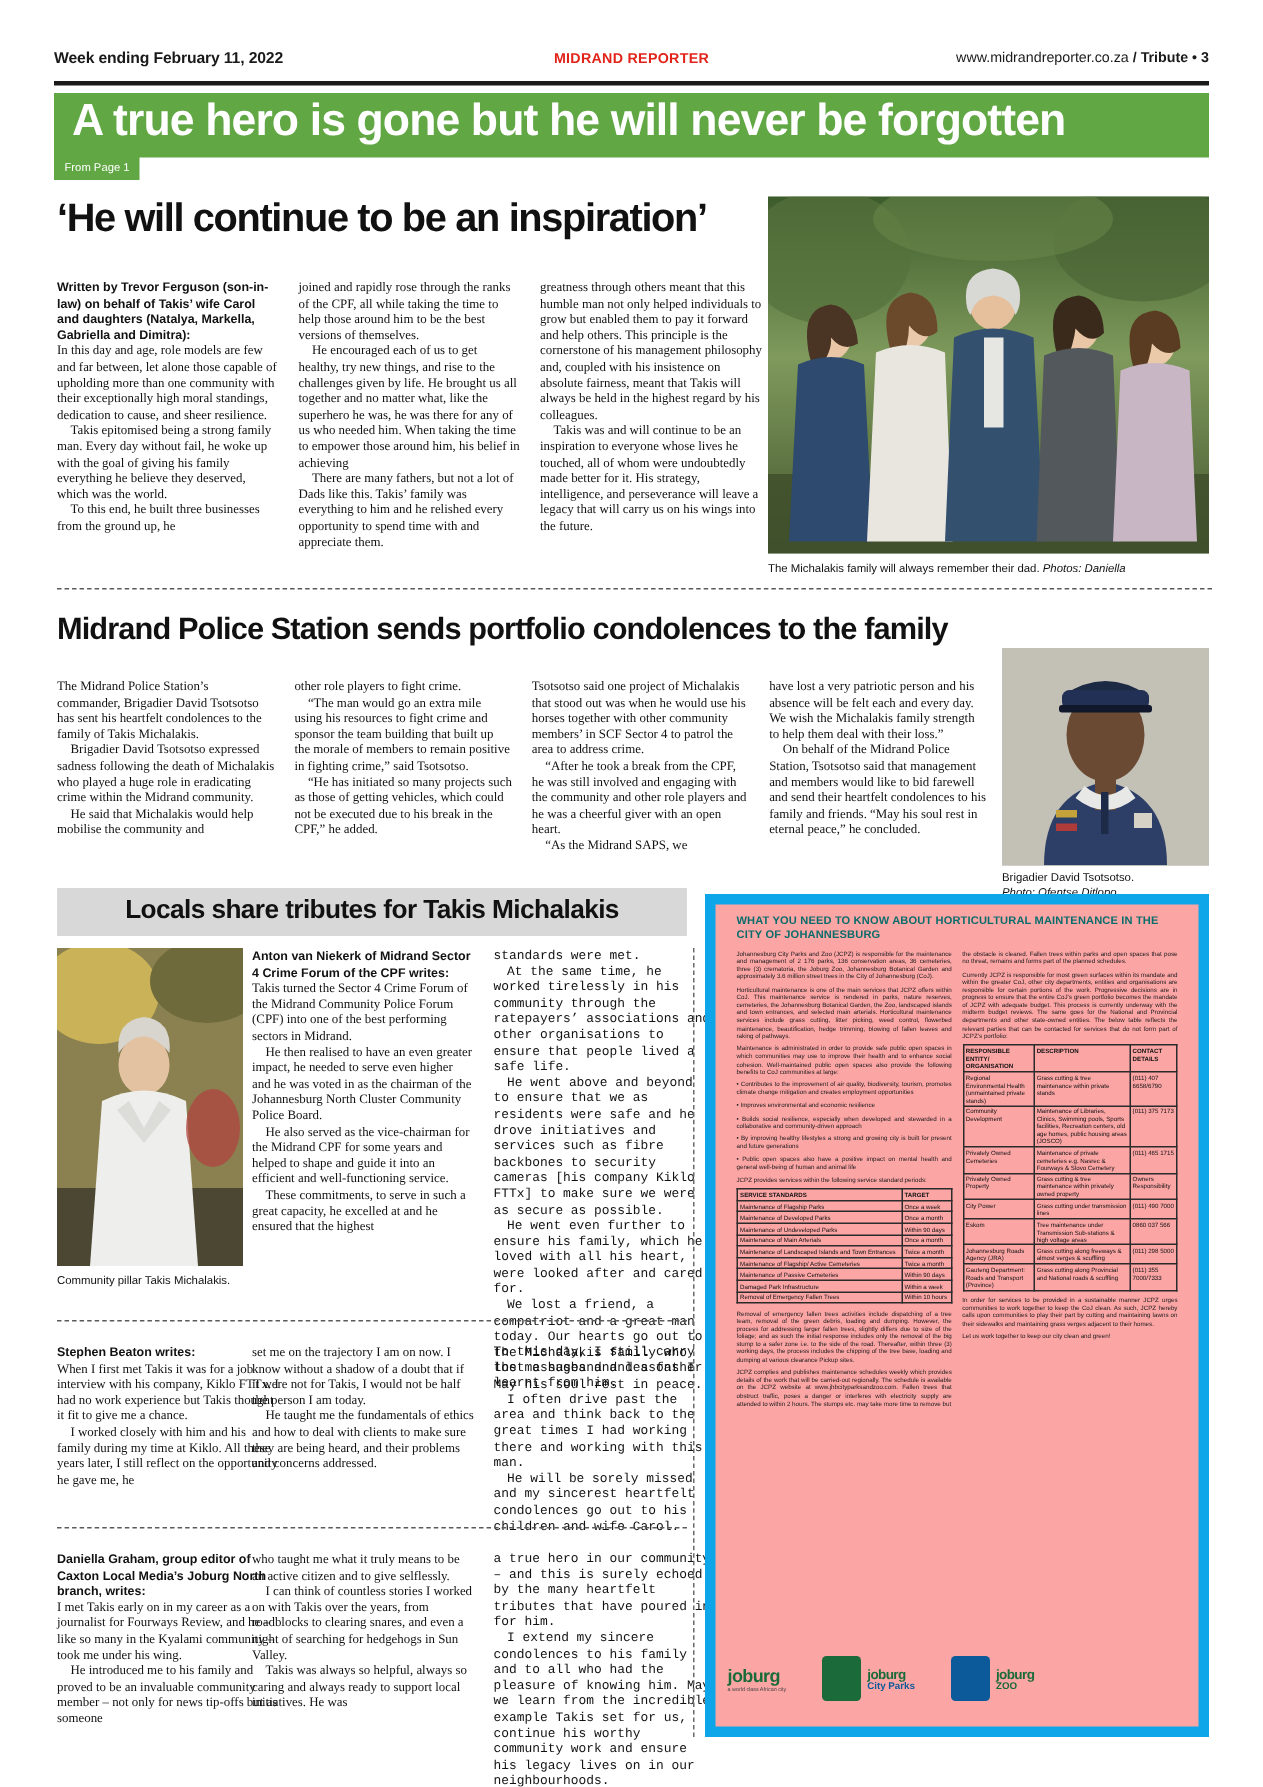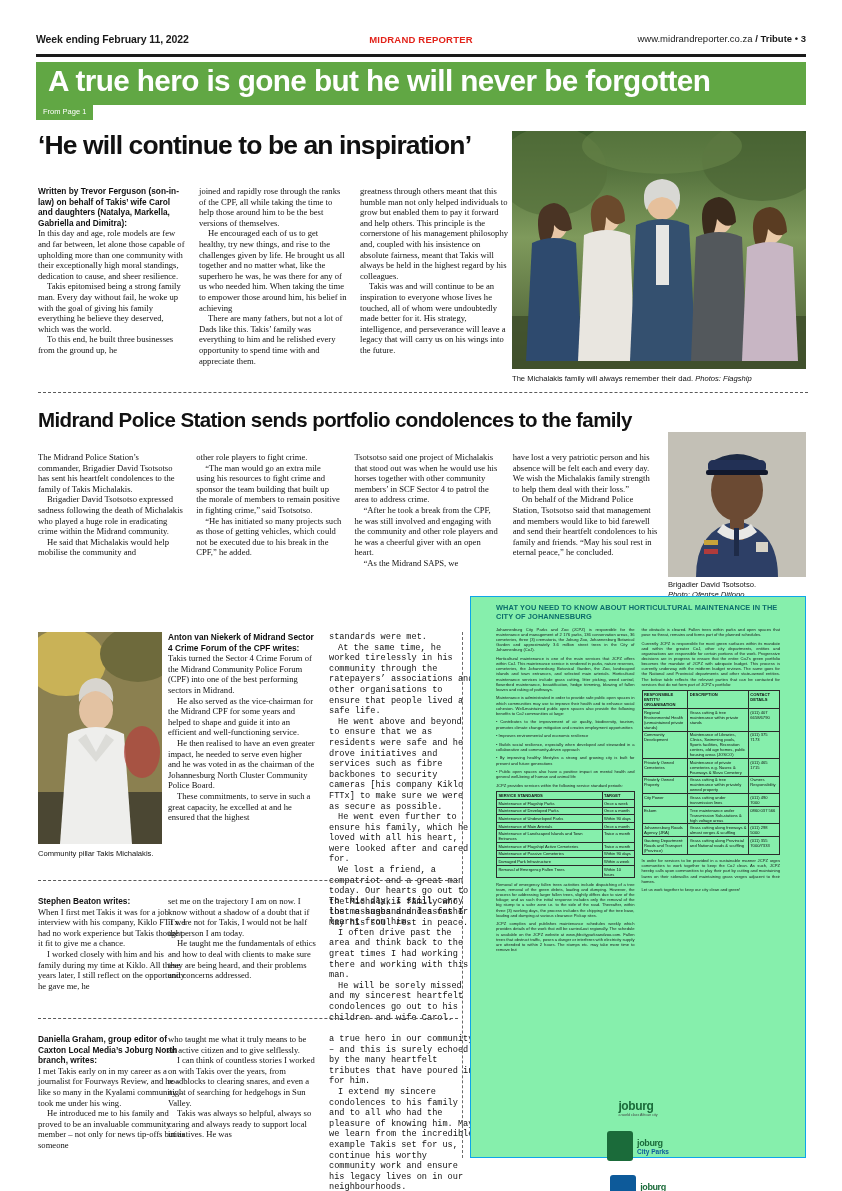--- a/index.html
+++ b/index.html
@@ -77,34 +77,34 @@
   .cap3{position:absolute;left:38px;top:849px;width:130px;}
 
   .t-col{position:absolute;width:148px;}
   .tcol-a{left:168px;}
   .tcol-b{left:329px;font-family:Liberation Mono, monospace;}
 
   .dash-v{position:absolute;width:0;border-left:1.3px dashed #6a6a6a;}
 
   
   .ad{position:absolute;left:470px;top:596px;width:336px;height:562px;
-      border:1px solid #0ea5e9;background:#86efac;padding:6px 25px;box-sizing:border-box;}
+      border:7px solid #0ea5e9;background:#fca5a5;padding:6px 14px;box-sizing:border-box;}
   .ad-title{font-family:"Liberation Sans",sans-serif;font-weight:bold;font-size:7.4px;
       color:#0b6d6b;line-height:9.4px;letter-spacing:0.1px;margin-bottom:5px;}
   .ad-body{display:flex;gap:7px;}
   .ad-col{width:154px;}
   .ad-p{font-family:"Liberation Sans",sans-serif;font-size:4.15px;line-height:5.15px;
       text-align:justify;color:#1a1a1a;margin:0 0 3.4px 0;}
   .ad-tbl{width:100%;border-collapse:collapse;margin:2px 0 3.4px 0;
       font-family:"Liberation Sans",sans-serif;font-size:4.1px;line-height:5px;}
   .ad-tbl th,.ad-tbl td{border:0.6px solid #2b2b2b;padding:0.8px 1.4px;
       text-align:left;vertical-align:top;color:#111;}
   .ad-tbl th{font-weight:bold;}
   .ad-logos{position:absolute;left:8px;right:8px;bottom:6px;height:52px;
-      display:flex;align-items:center;gap:14px;flex-direction:column;}
+      display:flex;align-items:center;gap:24px;}
   .logo-box{display:flex;align-items:center;gap:4px;}
   .lg-joburg{font-family:"Liberation Sans",sans-serif;font-weight:bold;font-size:12px;
       color:#1b6b3a;letter-spacing:-0.4px;}
   .lg-sub{font-family:"Liberation Sans",sans-serif;font-size:3.6px;color:#444;line-height:4.4px;}
   .lg-city{font-family:"Liberation Sans",sans-serif;font-weight:bold;font-size:6.5px;
       color:#0d5a9a;line-height:7px;}
   .lg-zoo{font-family:"Liberation Sans",sans-serif;font-weight:bold;font-size:6.5px;
       color:#1b6b3a;line-height:7px;}
   .lg-badge{width:26px;height:30px;background:#1b6b3a;border-radius:3px;}
   .lg-badge2{width:26px;height:30px;background:#0d5a9a;border-radius:3px;}
@@ -182,21 +182,21 @@
         <path d="M207 66 q-18 2 -17 22 q1 20 8 24 q6 -14 7 -24 q10 12 19 3 q-1 -23 -17 -25z" fill="#3a2a1c"></path>
         <path d="M184 106 q23 -10 46 0 l5 124 l-56 0z" fill="#53585c"></path>
       </g>
       <g>
         <ellipse cx="258" cy="96" rx="14" ry="17" fill="#eacaa8"></ellipse>
         <path d="M258 76 q-18 2 -17 22 q1 19 8 23 q6 -13 7 -23 q10 11 19 3 q-1 -23 -17 -25z" fill="#5a3c22"></path>
         <path d="M235 116 q23 -10 46 0 l5 114 l-56 0z" fill="#c8b6c4"></path>
       </g>
     </svg>
   </div>
-  <div class="cap cap1"><span>The Michalakis family will always remember their dad.</span> <i>Photos: Flagship</i></div>
+  <div class="cap cap1"><span>The Michalakis family will always remember their dad.</span> <i>Photos: Daniella</i></div>
 
   <div class="dash-h" style="left:38px;top:392px;width:770px;"></div>
 
   <div class="a2-head">Midrand Police Station sends portfolio condolences to the family</div>
   <div class="a2-cols">
     <div class="col body-txt">
       <p class="first">The Midrand Police Station’s commander, Brigadier David Tsotsotso has sent his heartfelt condolences to the family of Takis Michalakis.</p>
       <p>Brigadier David Tsotsotso expressed sadness following the death of Michalakis who played a huge role in eradicating crime within the Midrand community.</p>
       <p>He said that Michalakis would help mobilise the community and</p>
     </div>
@@ -227,20 +227,23 @@
       <rect x="62" y="88" width="14" height="20" fill="#6b4a33"></rect>
       <path d="M55 92 q14 12 28 0 l6 8 q-20 16 -40 0z" fill="#e8e8e6"></path>
       <rect x="66" y="96" width="5" height="28" fill="#1e2b48"></rect>
       <rect x="36" y="108" width="14" height="5" fill="#c6a33a"></rect>
       <rect x="36" y="117" width="14" height="5" fill="#b03b3b"></rect>
       <rect x="88" y="110" width="12" height="10" fill="#d6d2c6"></rect>
     </svg>
   </div>
   <div class="cap cap2"><span>Brigadier David Tsotsotso.</span><br><i>Photo: Ofentse Ditlopo</i></div>
 
+  <div class="trib-band">
+    <span>Locals share tributes for Takis Michalakis</span>
+  </div>
 
   <div class="photo3">
     <svg width="124" height="212" viewBox="0 0 124 212" preserveAspectRatio="none">
       <rect x="0" y="0" width="124" height="212" fill="#8b8050"></rect>
       <ellipse cx="28" cy="30" rx="40" ry="34" fill="#c9b257"></ellipse>
       <ellipse cx="100" cy="22" rx="38" ry="28" fill="#6e6a3c"></ellipse>
       <rect x="0" y="160" width="124" height="52" fill="#4b4733"></rect>
       <g>
         <ellipse cx="58" cy="78" rx="17" ry="20" fill="#e3c2a2"></ellipse>
         <path d="M41 70 q16 -22 34 0 q2 -22 -17 -24 q-19 2 -17 24z" fill="#d8d5cf"></path>
@@ -248,22 +251,22 @@
         <path d="M48 102 l10 18 l10 -18 l8 6 l-18 22 l-18 -22z" fill="#dcdcd8"></path>
       </g>
       <ellipse cx="104" cy="120" rx="18" ry="26" fill="#b0443f" opacity="0.75"></ellipse>
     </svg>
   </div>
   <div class="cap cap3">Community pillar Takis Michalakis.</div>
 
   <div class="t-col tcol-a body-txt" style="top:632px;">
     <p class="first"><span class="lead">Anton van Niekerk of Midrand Sector 4 Crime Forum of the CPF writes:</span></p>
     <p class="first">Takis turned the Sector 4 Crime Forum of the Midrand Community Police Forum (CPF) into one of the best performing sectors in Midrand.</p>
+    <p>He then realised to have an even greater impact, he needed to serve even higher and he was voted in as the chairman of the Johannesburg North Cluster Community Police Board.</p>
     <p>He also served as the vice-chairman for the Midrand CPF for some years and helped to shape and guide it into an efficient and well-functioning service.</p>
-    <p>He then realised to have an even greater impact, he needed to serve even higher and he was voted in as the chairman of the Johannesburg North Cluster Community Police Board.</p>
     <p>These commitments, to serve in such a great capacity, he excelled at and he ensured that the highest</p>
   </div>
   <div class="t-col tcol-b body-txt" style="top:632px;">
     <p class="first">standards were met.</p>
     <p>At the same time, he worked tirelessly in his community through the ratepayers’ associations and other organisations to ensure that people lived a safe life.</p>
     <p>He went above and beyond to ensure that we as residents were safe and he drove initiatives and services such as fibre backbones to security cameras [his company Kiklo FTTx] to make sure we were as secure as possible.</p>
     <p>He went even further to ensure his family, which he loved with all his heart, were looked after and cared for.</p>
     <p>We lost a friend, a compatriot and a great man today. Our hearts go out to the Michalakis family who lost a husband and a father. May his soul rest in peace.</p>
   </div>
 

